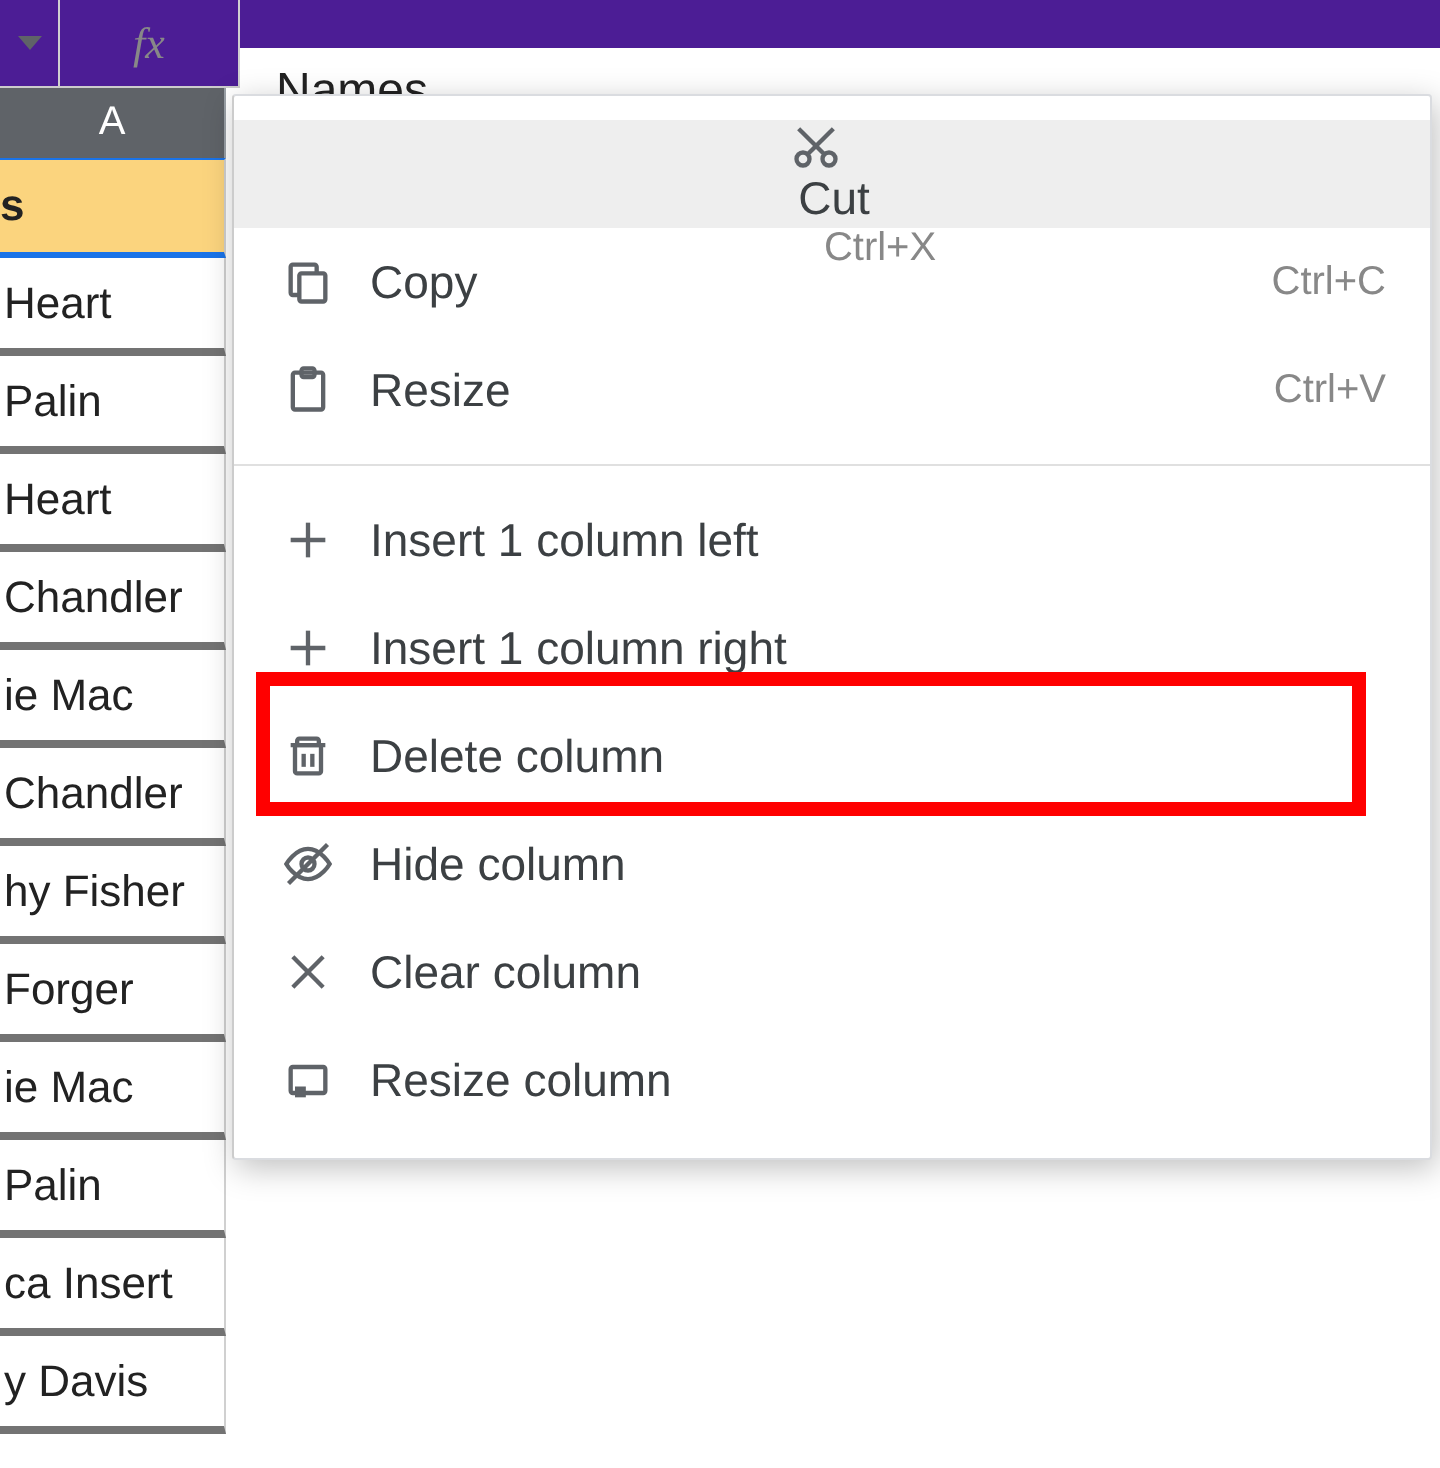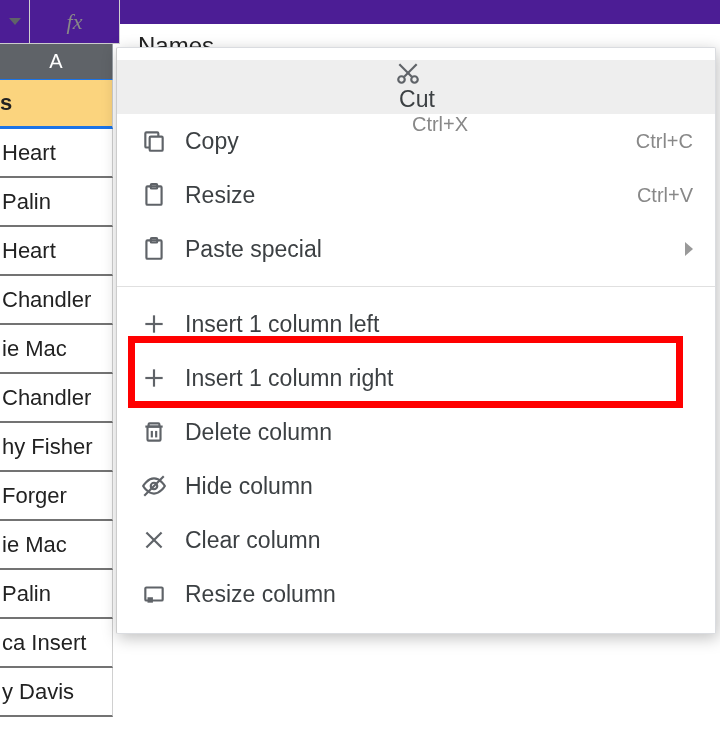--- a/index.html
+++ b/index.html
@@ -71,21 +71,21 @@
       align-items: center;
       justify-content: center;
       border-right: 1px solid #9aa0a6;
     }
     .cells {
       display: flex;
       flex-direction: column;
     }
     .cell {
       height: 49px;
-      border-bottom: 2px solid #737373;
+      border-bottom: 4px solid #737373;
       border-right: 1px solid #d0d0d0;
       display: flex;
       align-items: center;
       padding-left: 2px;
       font-size: 22px;
       color: #222;
       width: 113px;
       overflow: hidden;
       white-space: nowrap;
     }
@@ -243,32 +243,20 @@
     <span class="menu-icon">
       <svg viewBox="0 0 24 24" fill="none" stroke="#5f6368" stroke-width="2">
         <rect x="5" y="4" width="14" height="17" rx="1"></rect>
         <rect x="9" y="2" width="6" height="4" rx="1"></rect>
       </svg>
     </span>
     <span class="menu-label">Resize</span>
     <span class="menu-shortcut">Ctrl+V</span>
   </div>
 
-  <div class="menu-item">
-    <span class="menu-icon">
-      <svg viewBox="0 0 24 24" fill="none" stroke="#5f6368" stroke-width="2">
-        <rect x="5" y="4" width="14" height="17" rx="1"></rect>
-        <rect x="9" y="2" width="6" height="4" rx="1"></rect>
-      </svg>
-    </span>
-    <span class="menu-label">Paste special</span>
-    <span class="menu-sub">
-        <div class="triangle-right"></div>
-      </span>
-  </div>
 
   <div class="menu-divider"></div>
 
   <div class="menu-item">
     <span class="menu-icon">
       <svg viewBox="0 0 24 24" fill="none" stroke="#5f6368" stroke-width="2">
         <line x1="12" y1="4" x2="12" y2="20"></line>
           <line x1="4" y1="12" x2="20" y2="12"></line>
       </svg>
     </span>

